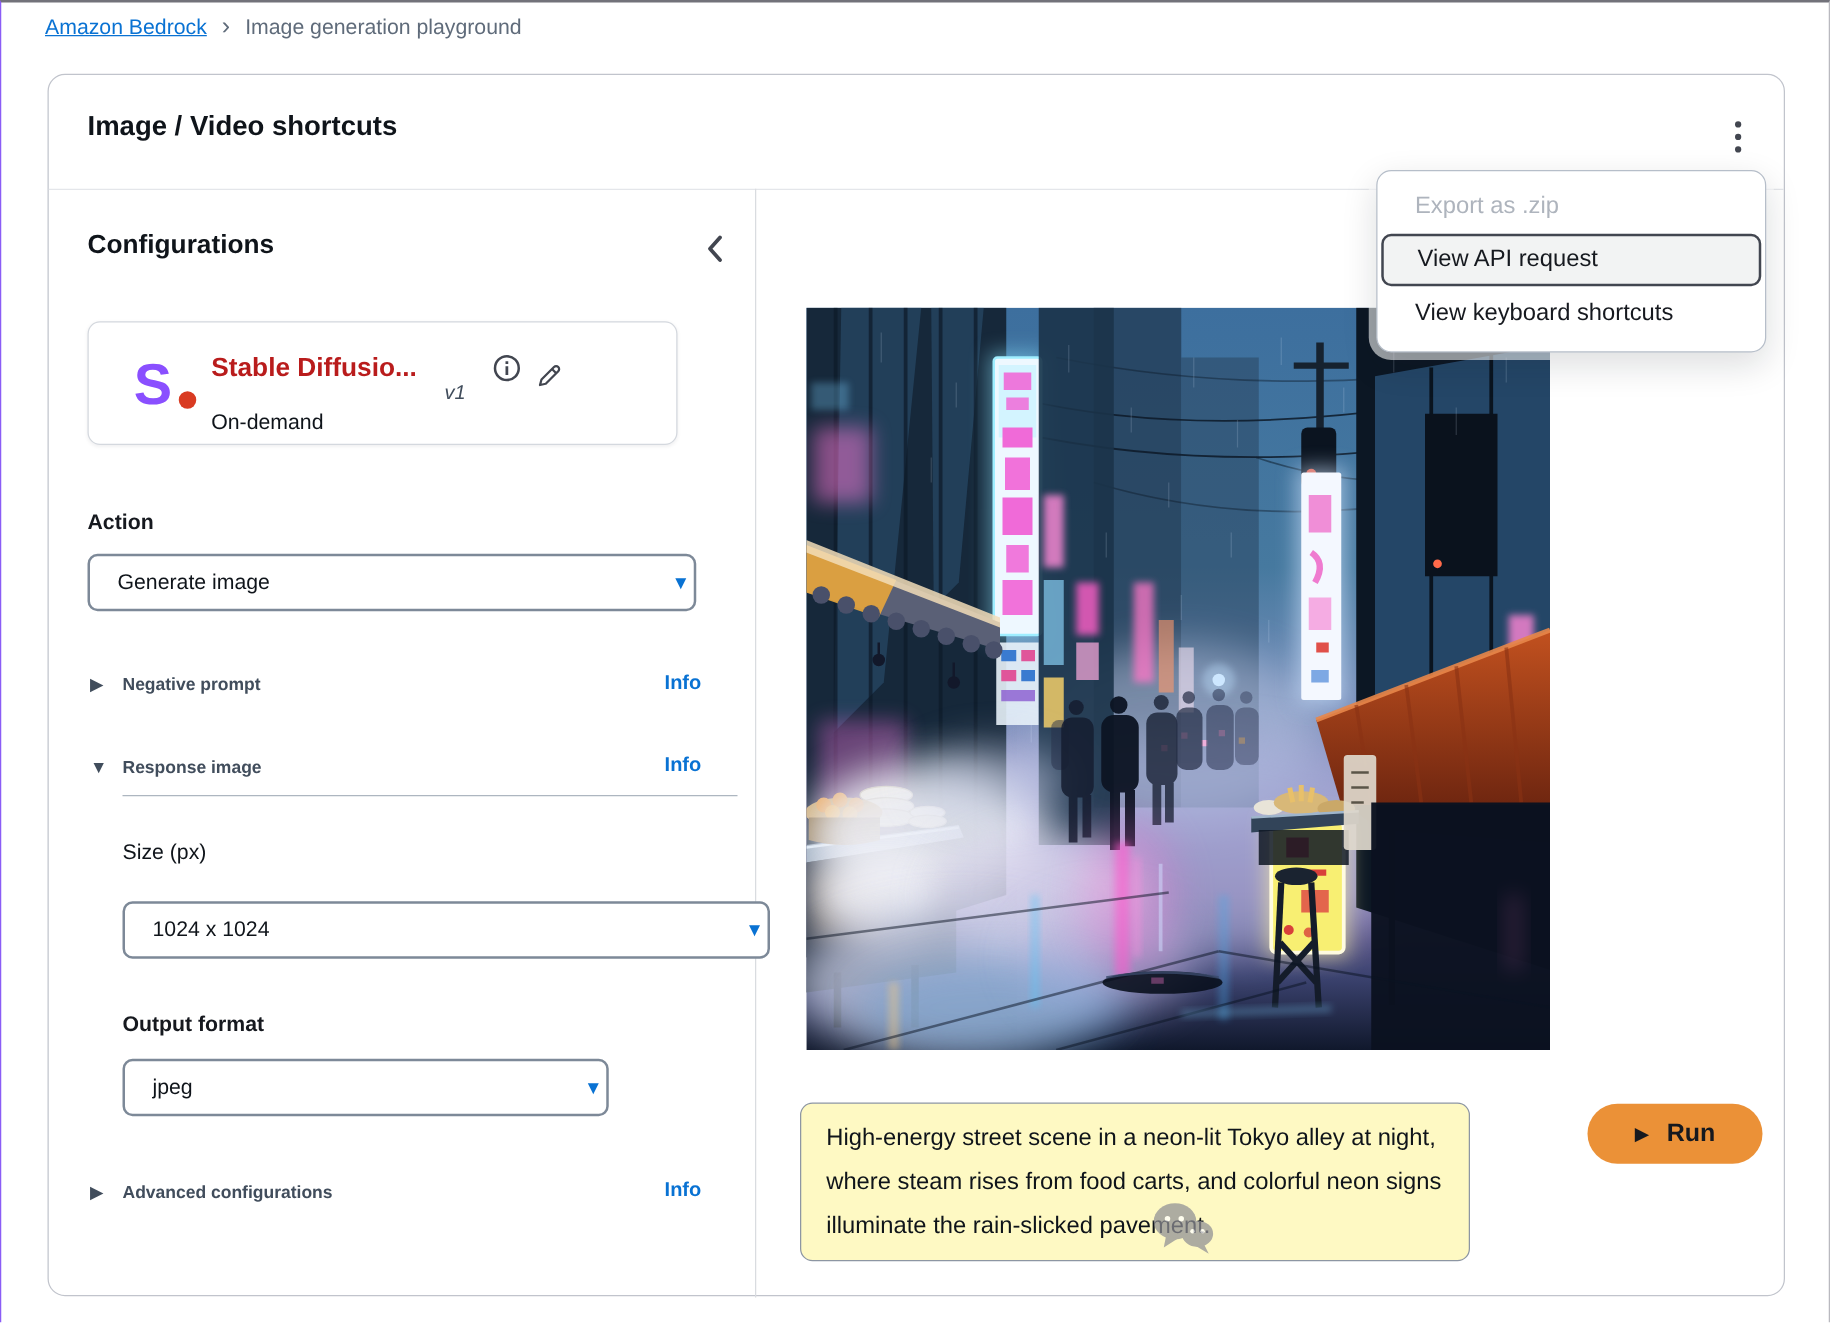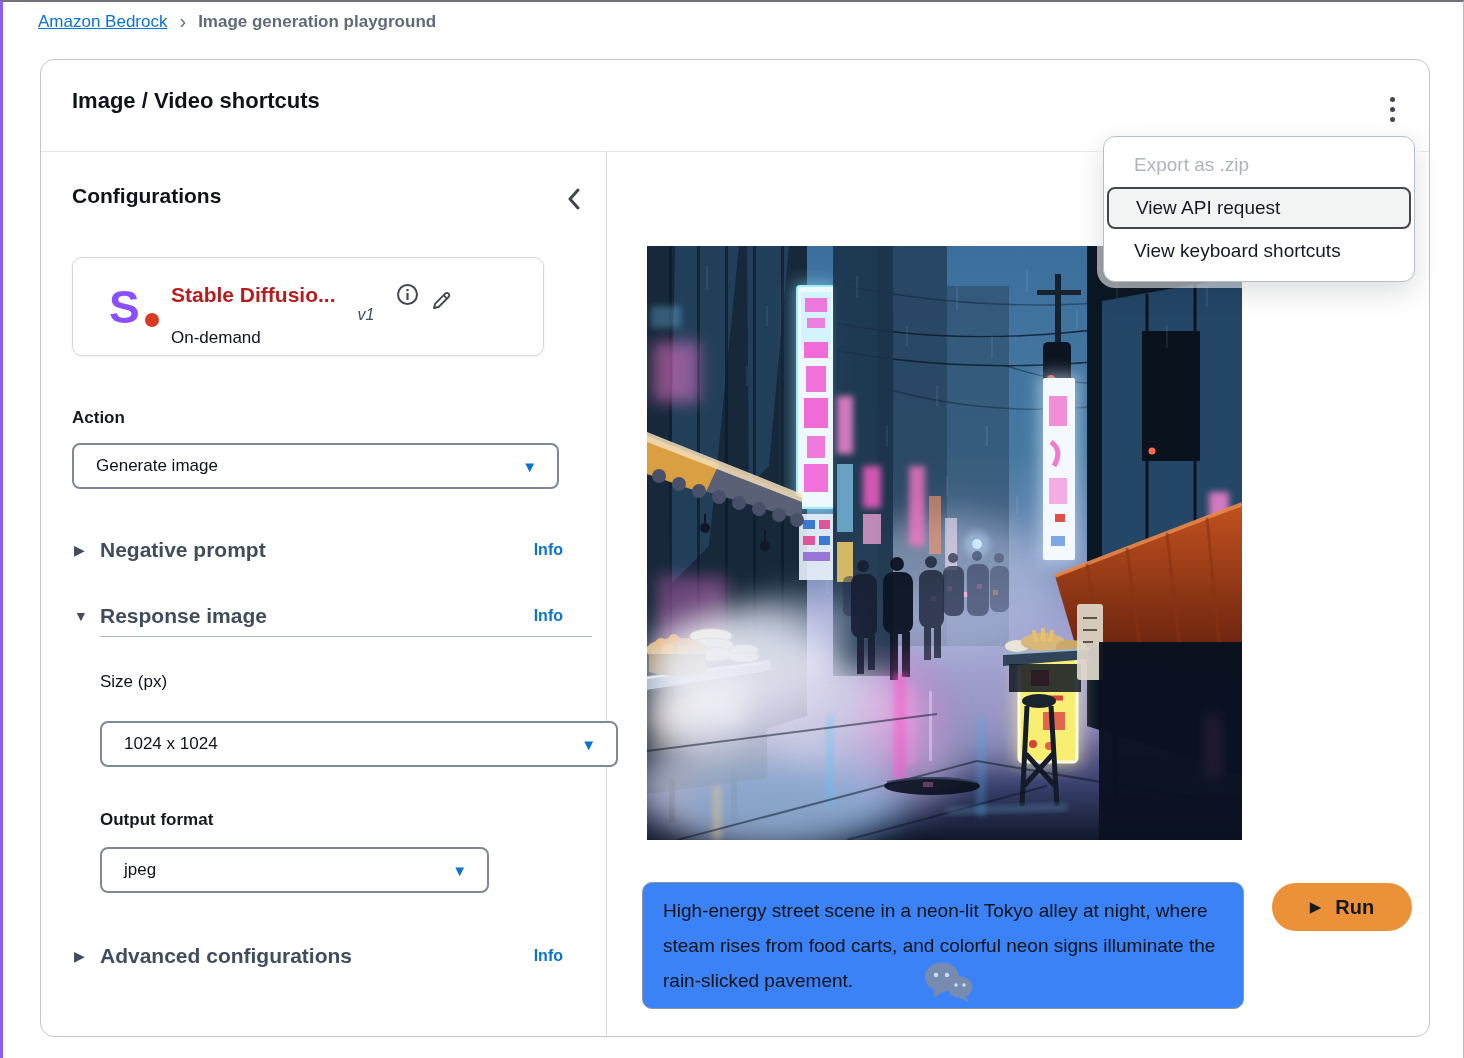--- a/index.html
+++ b/index.html
@@ -1,27 +1,27 @@
 <!DOCTYPE html>
 <html><head>
 <meta charset="utf-8">
 <style>
   * { margin:0; padding:0; box-sizing:border-box; }
   html,body { background:#fff; }
   body { font-family:"Liberation Sans", sans-serif; color:#0f141a; }
   .page {
     position:relative; width:1464px; height:1058px; background:#fff;
-    border-top:2px solid #72727a; border-left:3px solid #8b5cf6; border-right:1px solid #b9b9bf;
+    border-top:2px solid #72727a; border-left:1px solid #8b5cf6; border-right:1px solid #b9b9bf;
     overflow:hidden;
   }
   
   .breadcrumb { position:absolute; left:35px; top:10px; display:flex; align-items:center; gap:12px; font-size:17px; }
   .bc-link { color:#0972d3; text-decoration:underline; font-weight:400; cursor:pointer; }
   .bc-sep { color:#5f6b7a; font-size:20px; line-height:1; transform:translateY(-1px); }
-  .bc-current { color:#5f6b7a; font-weight:700; }
+  .bc-current { color:#5f6b7a; font-weight:400; }
 
   
   .card { position:absolute; left:37px; top:57px; width:1390px; height:978px;
     background:#fff; border:1px solid #c1c4cc; border-radius:14px; }
   .card-title { position:absolute; left:31px; top:28px; font-size:22px; font-weight:700; color:#0f141a; }
   .header-divider { position:absolute; left:0; top:91px; width:100%; height:1px; background:#e4e6ea; }
   .v-divider { position:absolute; left:565px; top:91px; width:1px; height:887px; background:#d9dce0; }
 
   .kebab { position:absolute; left:1338px; top:26px; width:26px; height:46px; display:flex; flex-direction:column;
     align-items:center; justify-content:center; gap:5px; cursor:pointer; }
@@ -46,33 +46,33 @@
   .model-row1 { display:flex; align-items:center; }
   .model-name { font-size:21px; font-weight:700; color:#b91c1c; }
   .model-version { font-style:italic; font-size:16px; color:#414d5c; margin-left:22px;margin-top:40px; }
   .icon-btn { margin-left:22px; cursor:pointer; display:flex; align-items:center; }
   .model-throughput { font-size:17px; color:#0f141a; margin-top:4px; }
 
   .field-label { position:absolute; font-size:17px; font-weight:700; color:#16191f; }
   .field-label.regular { font-weight:400; color:#0f141a; }
 
   .select { position:absolute; height:46px; border:2px solid #7d8998; border-radius:8px; background:#fff;
-    display:flex; align-items:center; padding:0 20px 0 22px; font-size:17px; color:#0f141a; cursor:pointer; }
+    display:flex; align-items:center; padding:0 3px 0 22px; font-size:17px; color:#0f141a; cursor:pointer; }
   .select .caret { margin-left:auto; color:#0972d3; font-size:15px; }
 
   .section-row { position:absolute; left:33px; width:489px; display:flex; align-items:center; cursor:pointer; }
   .tri { color:#414d5c; font-size:14px; width:22px; }
-  .section-label { font-size:21px; font-weight:700; color:#414d5c; margin-left:4px; }
+  .section-label { font-size:14px; font-weight:700; color:#414d5c; margin-left:4px; }
   .info-link { margin-left:auto; color:#0972d3; font-size:16px; font-weight:700; cursor:pointer; }
   .section-underline { position:absolute; left:59px; top:576px; width:492px; height:1px; background:#adb6c0; }
 
   
   .gen-image { position:absolute; left:606px; top:186px; width:595px; height:594px; overflow:hidden; }
-  .prompt-box { position:absolute; left:601px; top:822px; width:602px; height:127px; border:1px solid #8d96a3;
-    border-radius:10px; background:#3b82f6; padding:10px 20px; font-size:19px; line-height:35px; color:#0f141a; }
+  .prompt-box { position:absolute; left:601px; top:822px; width:536px; height:127px; border:1px solid #8d96a3;
+    border-radius:10px; background:#fef9c3; padding:10px 20px; font-size:19px; line-height:35px; color:#0f141a; }
   .run-btn { position:absolute; left:1231px; top:823px; width:140px; height:48px; border-radius:26px; background:#eb9137;
     display:flex; align-items:center; justify-content:center; gap:14px; cursor:pointer; }
   .run-btn .play { color:#16191f; font-size:15px; }
   .run-btn .lbl { font-size:20px; font-weight:700; color:#16191f; }
 
   
   .watermark { position:absolute; left:920px; top:958px; display:flex; align-items:center; gap:10px; z-index:70; pointer-events:none; }
   .wm-text { font-size:38px; color:rgba(148,148,153,.82); letter-spacing:3px; white-space:nowrap; }
 </style>
 </head>

